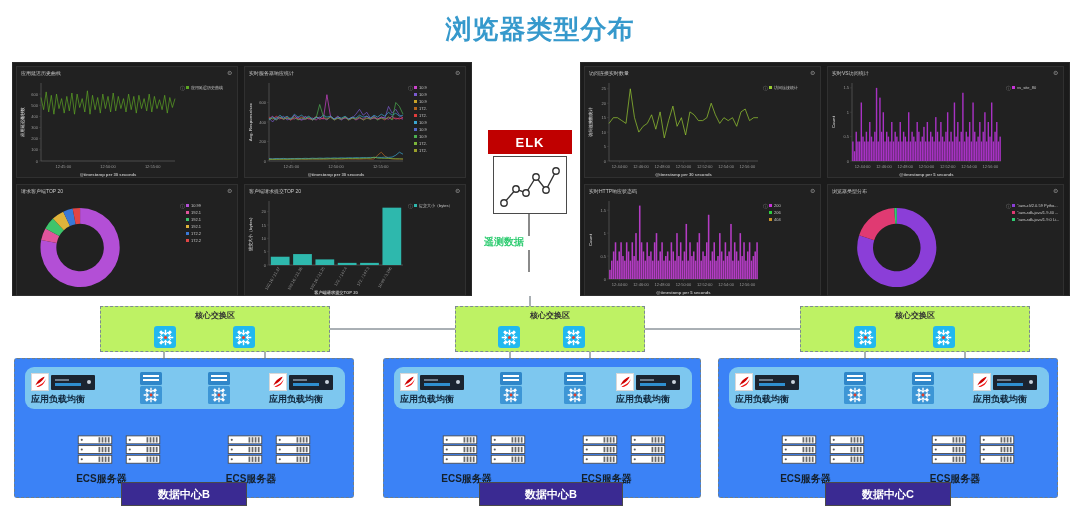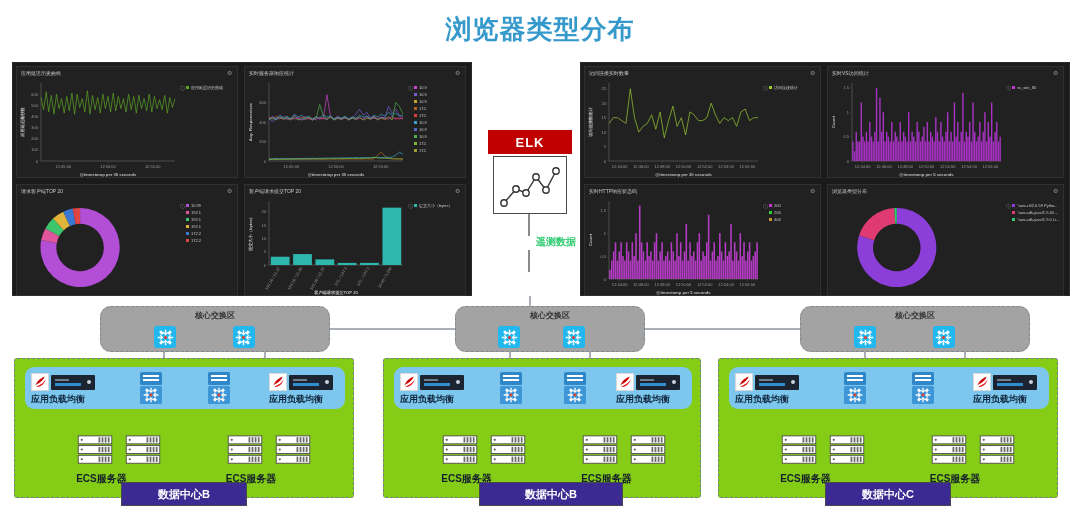--- a/index.html
+++ b/index.html
@@ -62,49 +62,49 @@
     position:absolute;left:4px;top:0;width:84px;height:24px;
     background:#c00000;color:#ffffff;font-size:13px;font-weight:bold;
     display:flex;align-items:center;justify-content:center;
     letter-spacing:1px;
   }
   #elk-chart-box{
     position:absolute;left:9px;top:26px;width:74px;height:58px;
     border:1.2px solid #4a4a4a;background:#ffffff;box-sizing:border-box;
   }
   #elk-label{
-    position:absolute;left:0;top:105px;width:92px;text-align:right;
+    position:absolute;left:0;top:105px;width:92px;text-align:left;
     font-size:10px;font-weight:bold;color:#2ecc71;
   }
   .elkline{position:absolute;left:44px;top:84px;width:1.5px;height:22px;background:#8a8a8a;}
   .elkline2{position:absolute;left:44px;top:120px;width:1.5px;height:22px;background:#8a8a8a;}
 
   
   #net{position:absolute;left:0;top:296px;width:1080px;height:220px;}
   #net-svg{position:absolute;left:0;top:0;}
 
   .core-zone{
     position:absolute;box-sizing:border-box;
-    border:1.4px dashed #7d8a93;background:#a3a3a3;
-    border-radius:11px;
+    border:1.4px dashed #7d8a93;background:#bef264;
+    border-radius:0;
     padding-left:32px;
   }
   .core-title{
     position:absolute;left:0;right:0;top:3px;text-align:center;
     font-size:8px;font-weight:bold;color:#333333;
   }
   .sw-icon{
     position:absolute;width:22px;height:22px;border-radius:3px;
     background:#21b8f0;
     display:flex;align-items:center;justify-content:center;
   }
 
   .dc-zone{
     position:absolute;box-sizing:border-box;
-    border:1.6px dashed #6f7f88;background:#84cc16;
+    border:1.6px dashed #6f7f88;background:#3b82f6;
     border-radius:3px;
     padding-left:32px;
   }
   .lb-band{
     position:absolute;box-sizing:border-box;
     background:#7dc7ef;border-radius:9px;
   }
   .lb-item{position:absolute;width:66px;}
   .lb-icons{display:flex;align-items:center;height:20px;}
   .lb-logo{

